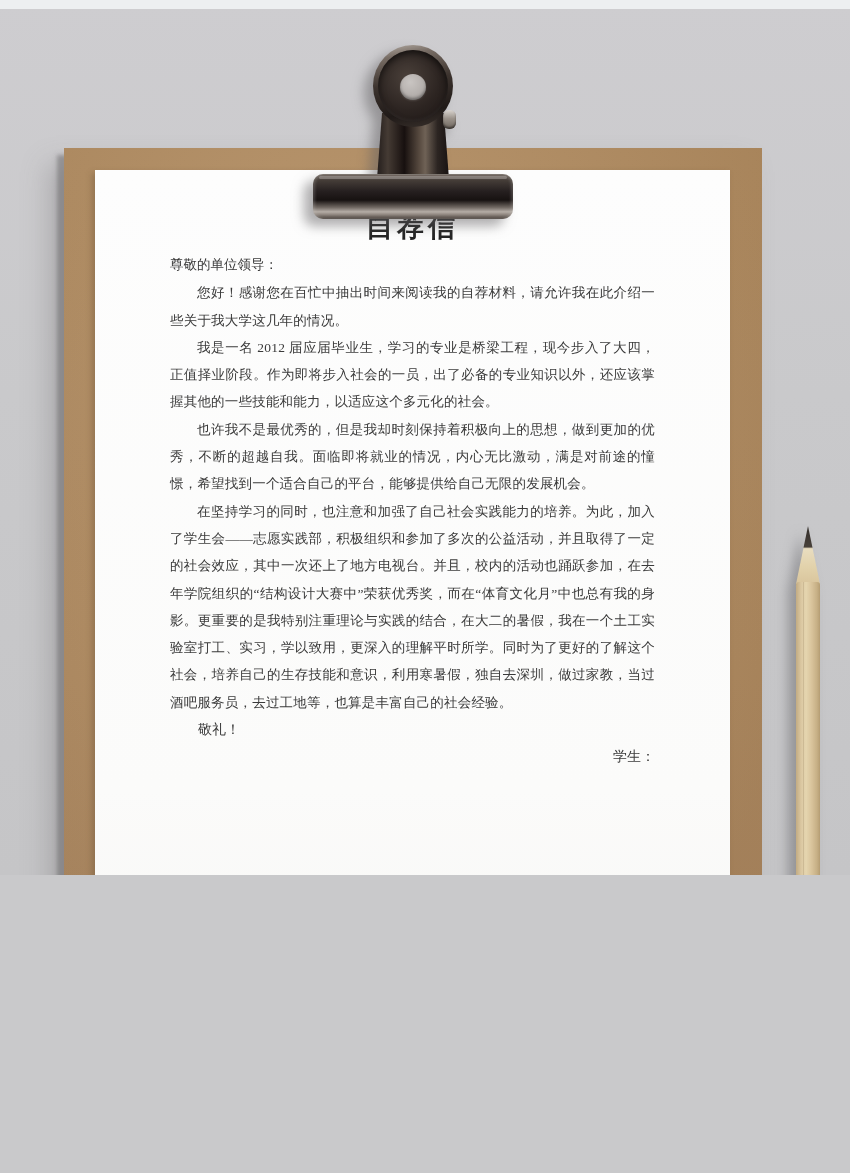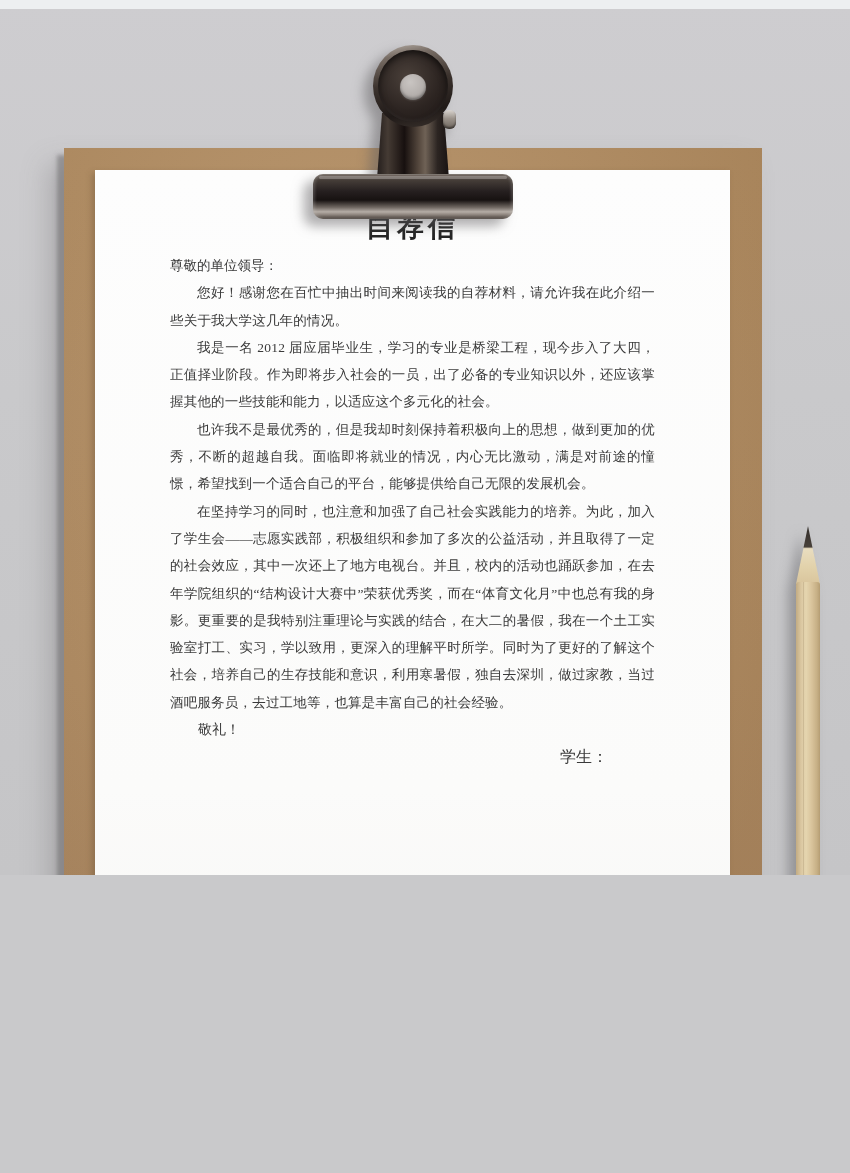--- a/index.html
+++ b/index.html
@@ -37,33 +37,33 @@
     margin:0 0 8px 0;
     text-align:center;
     font-family:"Liberation Sans","DejaVu Sans",sans-serif;
     font-weight:700;
     font-size:27px;
     line-height:34px;
     letter-spacing:4px;
     color:#242424;
   }
   .salutation{
-    font-size:13.5px;line-height:27.3px;
+    font-size:13.5px;line-height:27.3px;font-family:Liberation Mono, monospace;
   }
   .body-text p{
     margin:0;
     text-indent:2em;
     text-align:justify;
     font-size:13.5px;
     line-height:27.3px;
     letter-spacing:0.2px;
   }
   .closing-inscribe{font-size:13.5px;line-height:27.3px;}
   .closing-salute{font-size:14px;line-height:27.3px;text-indent:2em;}
-  .signature{font-size:16px;line-height:27.3px;margin-left:390px;}
+  .signature{font-size:14px;line-height:27.3px;margin-left:390px;text-align:right;}
   
   .clip{
     position:absolute;left:0;top:0;
     filter:drop-shadow(-9px 7px 6px rgba(96,94,96,0.5));
   }
   .clip-neck{
     position:absolute;left:377px;top:113px;width:72px;height:66px;
     background:linear-gradient(90deg,#241e1c 0%,#453b34 15%,#17100f 38%,#55483e 58%,#6f6256 67%,#2c2522 84%,#191312 100%);
     clip-path:polygon(7% 0,93% 0,100% 100%,0 100%);
   }

